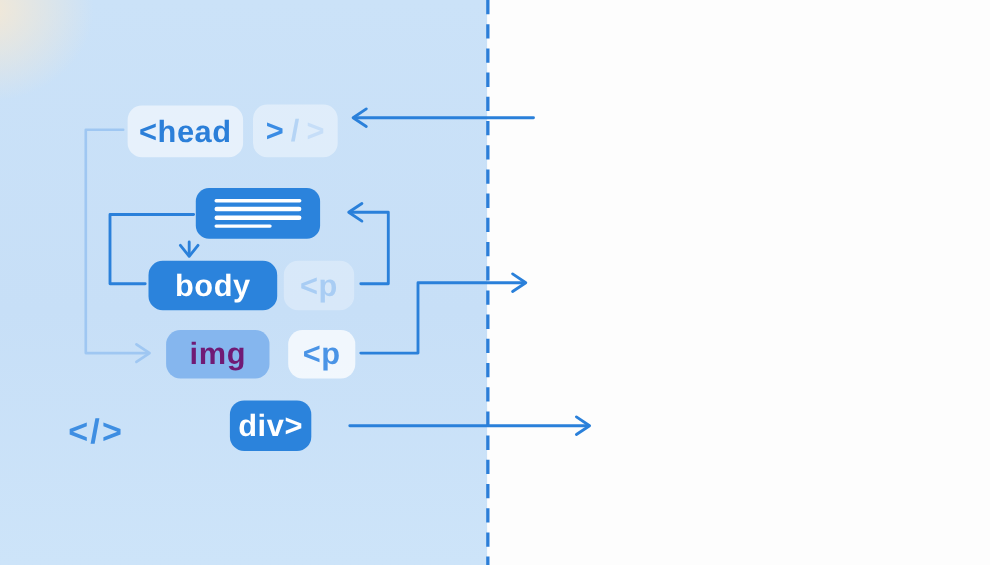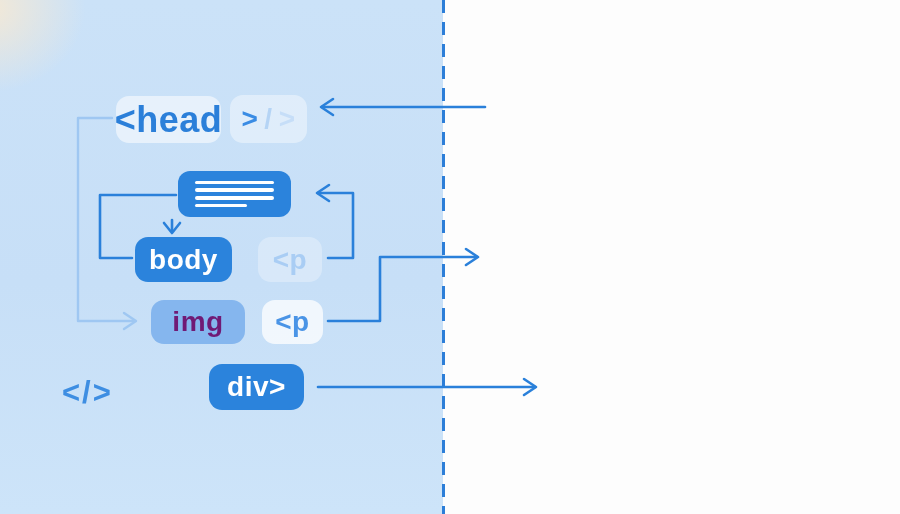--- a/index.html
+++ b/index.html
@@ -22,42 +22,42 @@
   
   .chip{
     position:absolute; display:flex; align-items:center; justify-content:center;
     border-radius:13px; font-weight:700; letter-spacing:.5px;
   }
   .chip-solid{ background:#2b83dc; color:#ffffff; }
   .chip-light{ background:#85b6ee; color:#701a75; }
   .chip-glass{ background:rgba(255,255,255,0.55); color:#2b7fd9; }
   .chip-ghost{ background:rgba(255,255,255,0.30); }
 
-  .head-tag{ left:116px; top:96px; width:105px; height:47px; font-size:36px; }
+  .head-tag{ left:116px; top:96px; width:105px; height:47px; font-size:28px; }
   .head-close{ left:230px; top:95px; width:77px; height:48px; font-size:28px; gap:6px;
                background:rgba(255,255,255,0.42); }
   .head-close .gt1{ color:#3a8ce4; }
   .head-close .slash{ color:#b5d4f5; }
   .head-close .gt2{ color:#c6def8; }
 
   .textblock-icon{
     position:absolute; left:178px; top:171px; width:113px; height:46px;
     background:#2b83dc; border-radius:12px;
     display:flex; flex-direction:column; justify-content:center; gap:4px;
     padding:0 0 0 17px; box-sizing:border-box;
   }
   .textblock-icon i{ display:block; height:3.6px; border-radius:2px; background:#ffffff; }
   .tl1,.tl2,.tl3{ width:79px; } .tl4{ width:52px; }
 
-  .body-tag{ left:135px; top:237px; width:97px; height:45px; font-size:28px; }
+  .body-tag{ left:135px; top:237px; width:117px; height:45px; font-size:28px; }
   .p-ghost { left:258px; top:237px; width:64px; height:45px; font-size:28px; color:#a9cdf4; }
   .img-tag { left:151px; top:300px; width:94px; height:44px; font-size:28px; }
   .p-tag   { left:262px; top:300px; width:61px; height:44px; font-size:28px;
              background:rgba(255,255,255,0.75); color:#4a94e6; }
-  .div-tag { left:209px; top:364px; width:95px; height:46px; font-size:28px; }
+  .div-tag { left:209px; top:364px; width:74px; height:46px; font-size:28px; }
 
   .code-glyph{
     position:absolute; left:62px; top:375px; width:62px; height:36px;
     color:#3e8ee2; font-size:31px; font-weight:700; letter-spacing:2px;
     display:flex; align-items:center;
   }
 
   
   .connectors{
     position:absolute; left:0; top:0; width:900px; height:514px;

